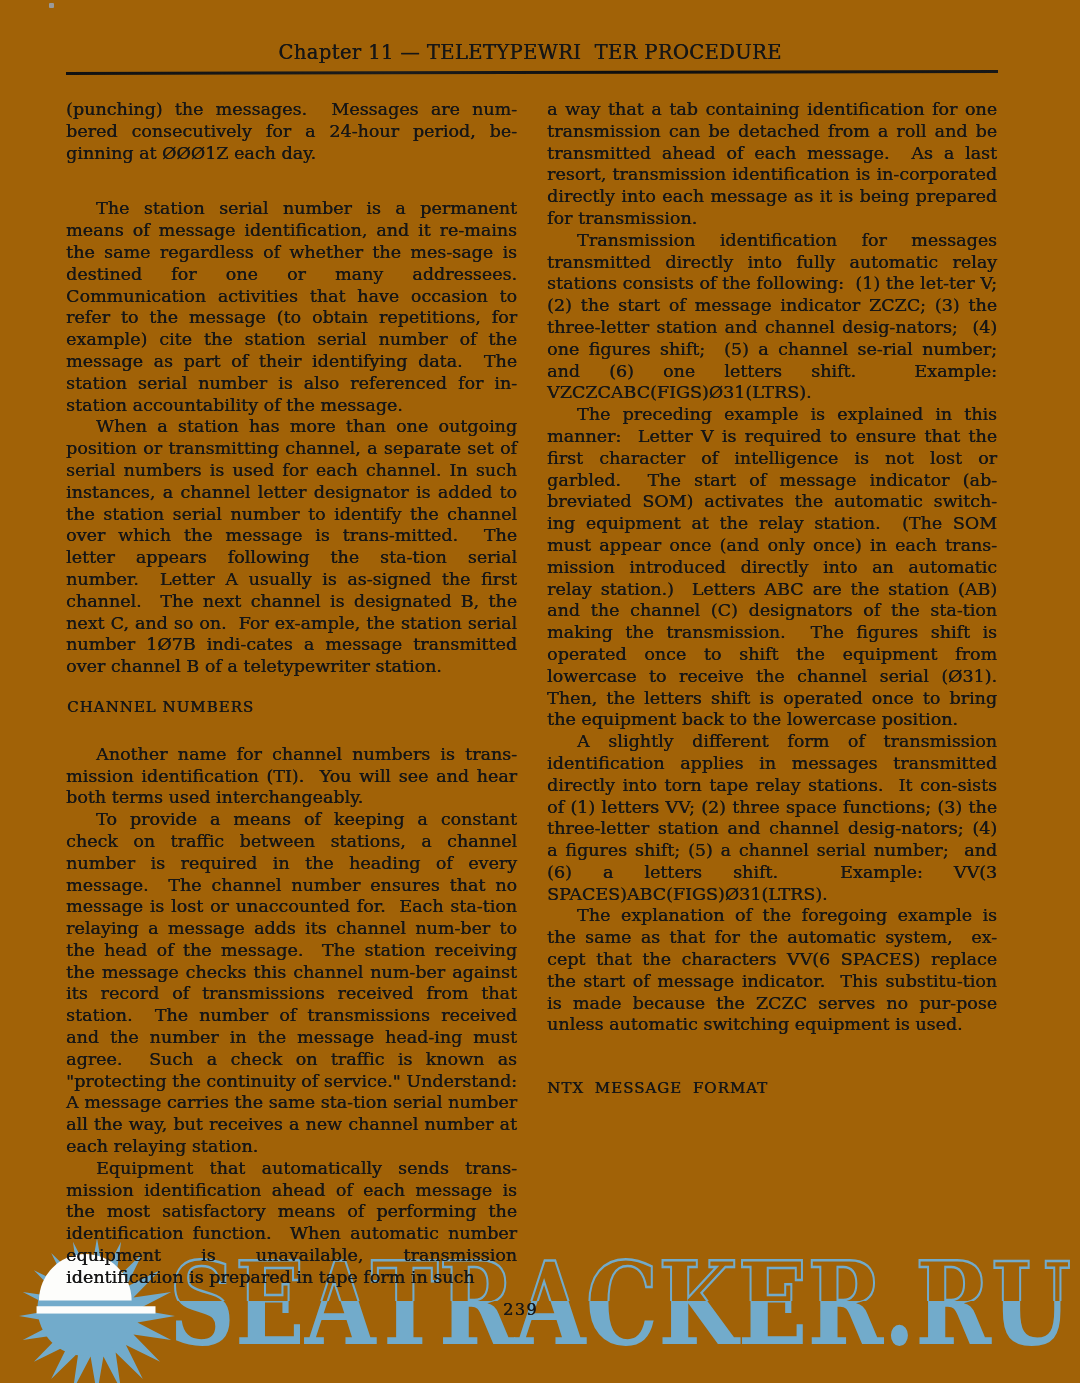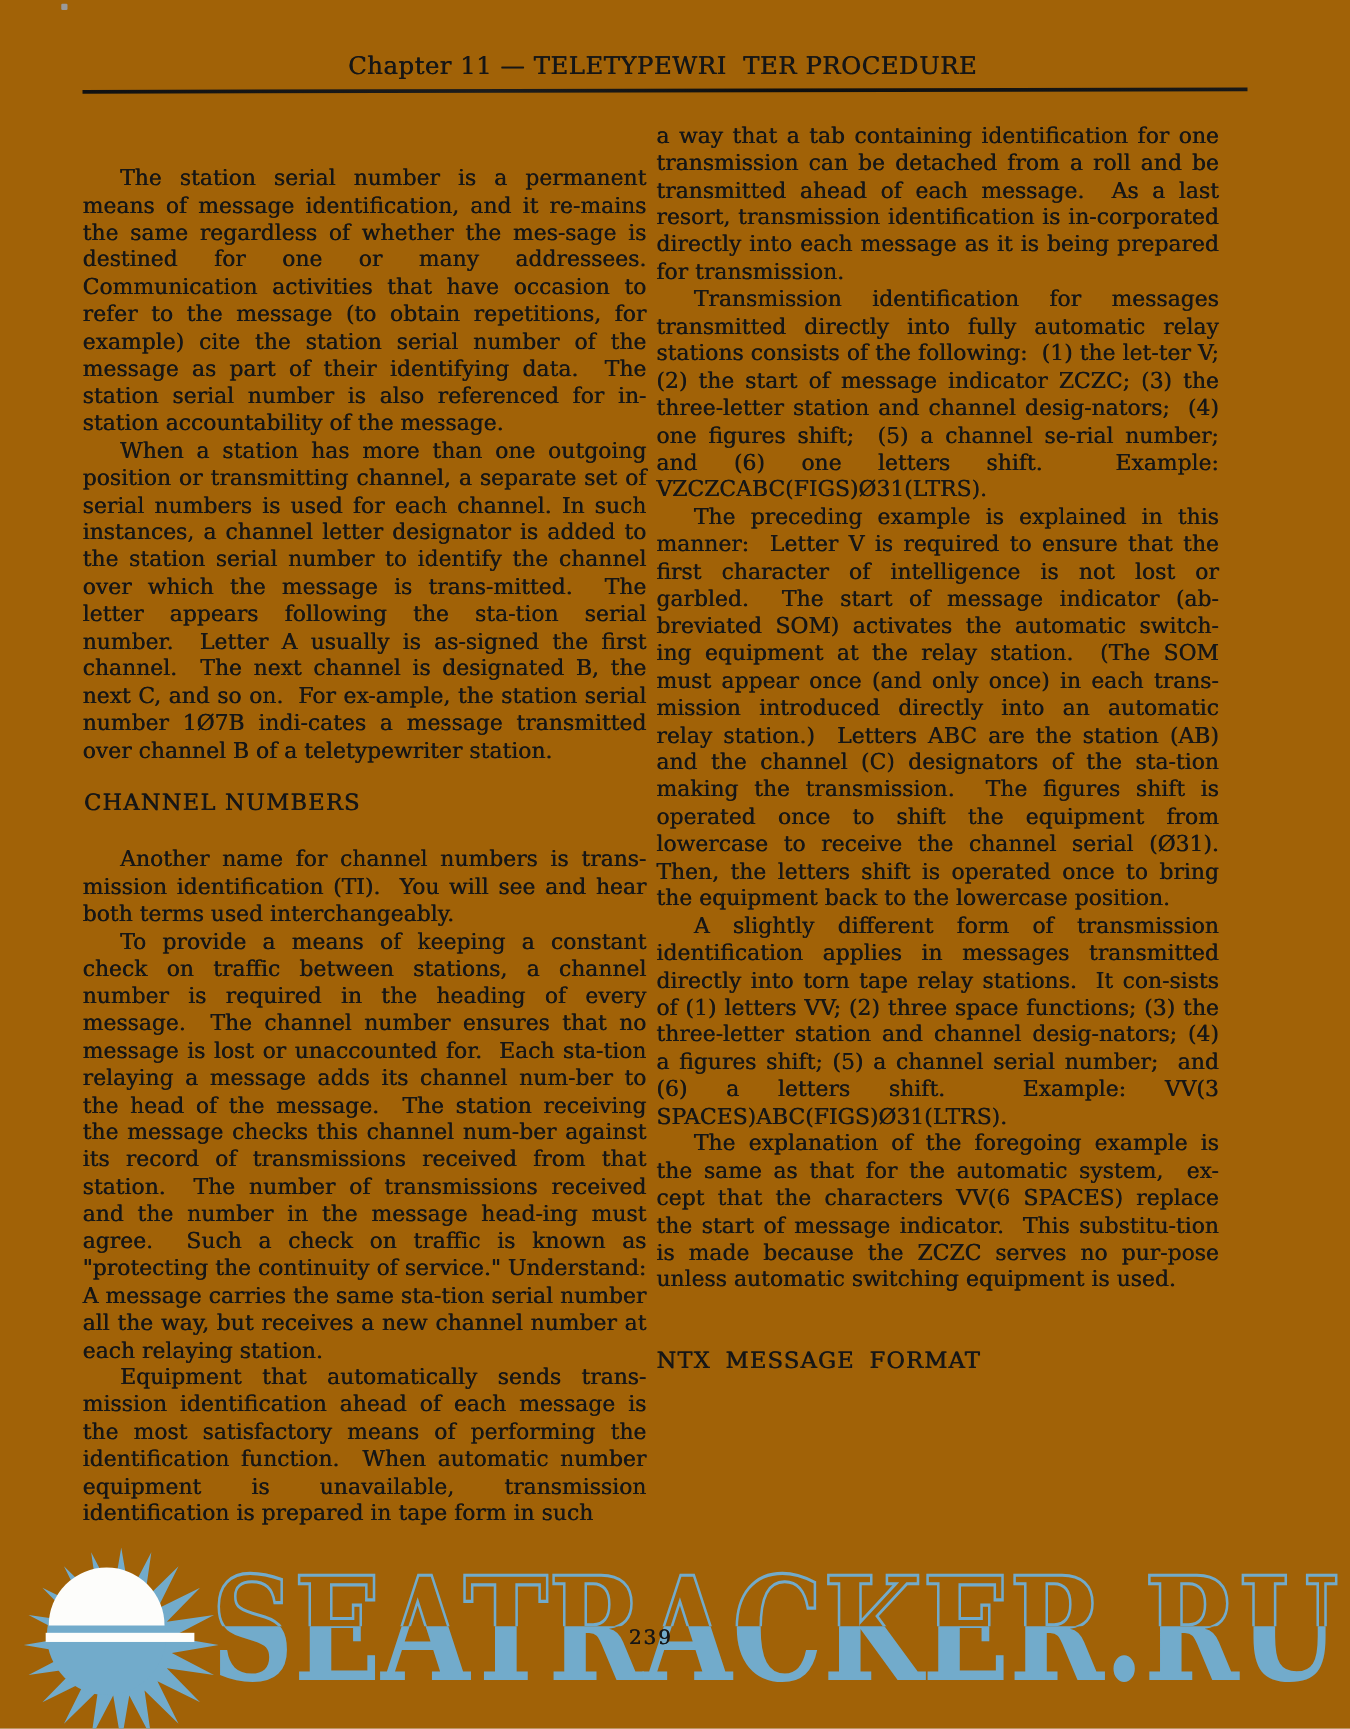--- a/index.html
+++ b/index.html
@@ -28,32 +28,32 @@
     background:linear-gradient(90deg,#111 0%,#1c1c1c 35%,#0e0e0e 60%,#181818 100%);
     transform:rotate(-0.12deg);
   }
   .wm{position:absolute;z-index:0;}
   .col{
     position:absolute;top:99px;z-index:1;
     font-size:17.5px;line-height:21.8px;
     text-align:justify;
   }
   .col-left{left:66px;width:451px;}
-  .col-right{left:525px;width:450px;}
+  .col-right{left:547px;width:450px;}
   .col p{
     margin:0;
     white-space:pre-wrap;
     text-indent:30px;
     text-shadow:0.35px 0 0 #161616;
   }
   .col p.noindent{text-indent:0;}
   .col p.afterblank{margin-top:34px;}
   h2{
     font-weight:normal;
-    font-size:18px;
+    font-size:15px;
     text-shadow:0.5px 0 0 #161616;
   }
   h2.heading-left{
     margin:19px 0 25px 1px;
     letter-spacing:1px;
   }
   h2.heading-center{
     margin:42px 0 44px 0;
     letter-spacing:1px;
     word-spacing:5px;
@@ -90,20 +90,21 @@
           <rect x="-10" y="61" width="940" height="94"></rect>
         </clipPath>
     </defs>
     <g font-family="'DejaVu Serif', serif" font-weight="bold" font-size="115">
       <text x="4" y="104" fill="none" stroke-width="2.5" textLength="902" lengthAdjust="spacingAndGlyphs" clip-path="url(#wm-top)" stroke="#72ABCB">SEATRACKER.RU</text>
       <text x="4" y="104" textLength="902" lengthAdjust="spacingAndGlyphs" clip-path="url(#wm-bottom)" fill="#72ABCB">SEATRACKER.RU</text>
     </g>
   </svg>
 
   <div class="col col-left">
+    <p class="noindent">(punching) the messages.  Messages are num-bered consecutively for a 24-hour period, be-ginning at ØØØ1Z each day.</p>
     <p class="afterblank">The station serial number is a permanent means of message identification, and it re-mains the same regardless of whether the mes-sage is destined for one or many addressees. Communication activities that have occasion to refer to the message (to obtain repetitions, for example) cite the station serial number of the message as part of their identifying data.  The station serial number is also referenced for in-station accountability of the message.</p>
     <p>When a station has more than one outgoing position or transmitting channel, a separate set of serial numbers is used for each channel. In such instances, a channel letter designator is added to the station serial number to identify the channel over which the message is trans-mitted.  The letter appears following the sta-tion serial number.  Letter A usually is as-signed the first channel.  The next channel is designated B, the next C, and so on.  For ex-ample, the station serial number 1Ø7B indi-cates a message transmitted over channel B of a teletypewriter station.</p>
     <h2 class="heading-left">CHANNEL NUMBERS</h2>
     <p>Another name for channel numbers is trans-mission identification (TI).  You will see and hear both terms used interchangeably.</p>
     <p>To provide a means of keeping a constant check on traffic between stations, a channel number is required in the heading of every message.  The channel number ensures that no message is lost or unaccounted for.  Each sta-tion relaying a message adds its channel num-ber to the head of the message.  The station receiving the message checks this channel num-ber against its record of transmissions received from that station.  The number of transmissions received and the number in the message head-ing must agree.  Such a check on traffic is known as "protecting the continuity of service." Understand:  A message carries the same sta-tion serial number all the way, but receives a new channel number at each relaying station.</p>
     <p>Equipment that automatically sends trans-mission identification ahead of each message is the most satisfactory means of performing the identification function.  When automatic number equipment is unavailable, transmission identification is prepared in tape form in such</p>
   </div>
 
   <div class="col col-right">
     <p class="noindent">a way that a tab containing identification for one transmission can be detached from a roll and be transmitted ahead of each message.  As a last resort, transmission identification is in-corporated directly into each message as it is being prepared for transmission.</p>

